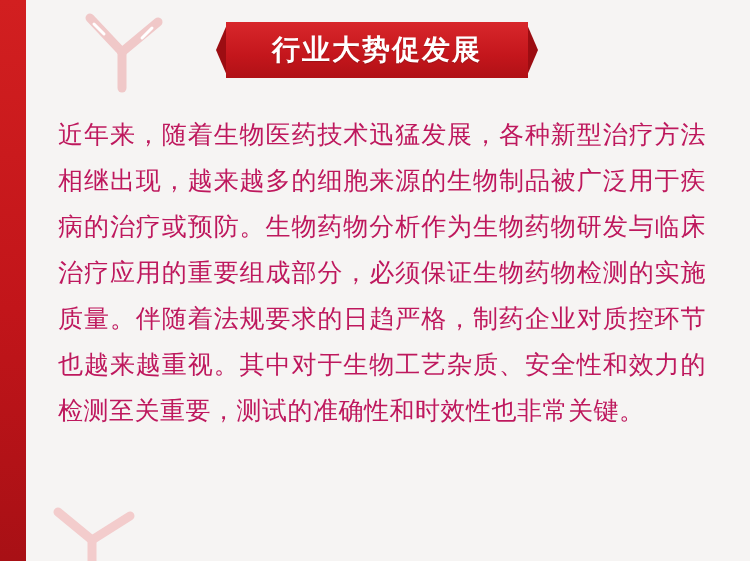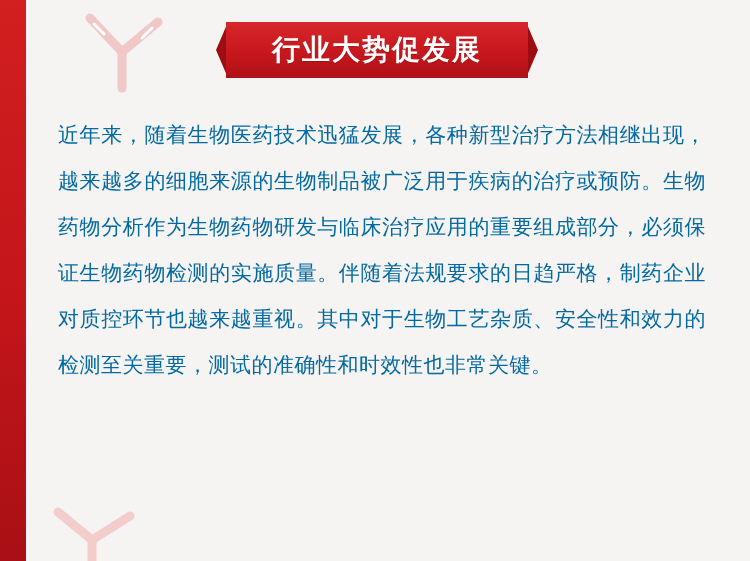--- a/index.html
+++ b/index.html
@@ -108,22 +108,22 @@
     font-family: "Liberation Sans", sans-serif;
     text-shadow: 0 1px 1px rgba(0,0,0,0.18);
   }
 
   
   .body-text {
     position: absolute;
     left: 58px;
     top: 112px;
     width: 648px;
-    color: #0369a1;
-    font-size: 21px;
+    color: #be185d;
+    font-size: 25px;
     line-height: 46px;
     letter-spacing: 0.5px;
     font-family: "Liberation Serif", serif;
     text-align: justify;
     text-justify: inter-character;
   }
   .body-text p {
     margin: 0;
   }
 </style>

